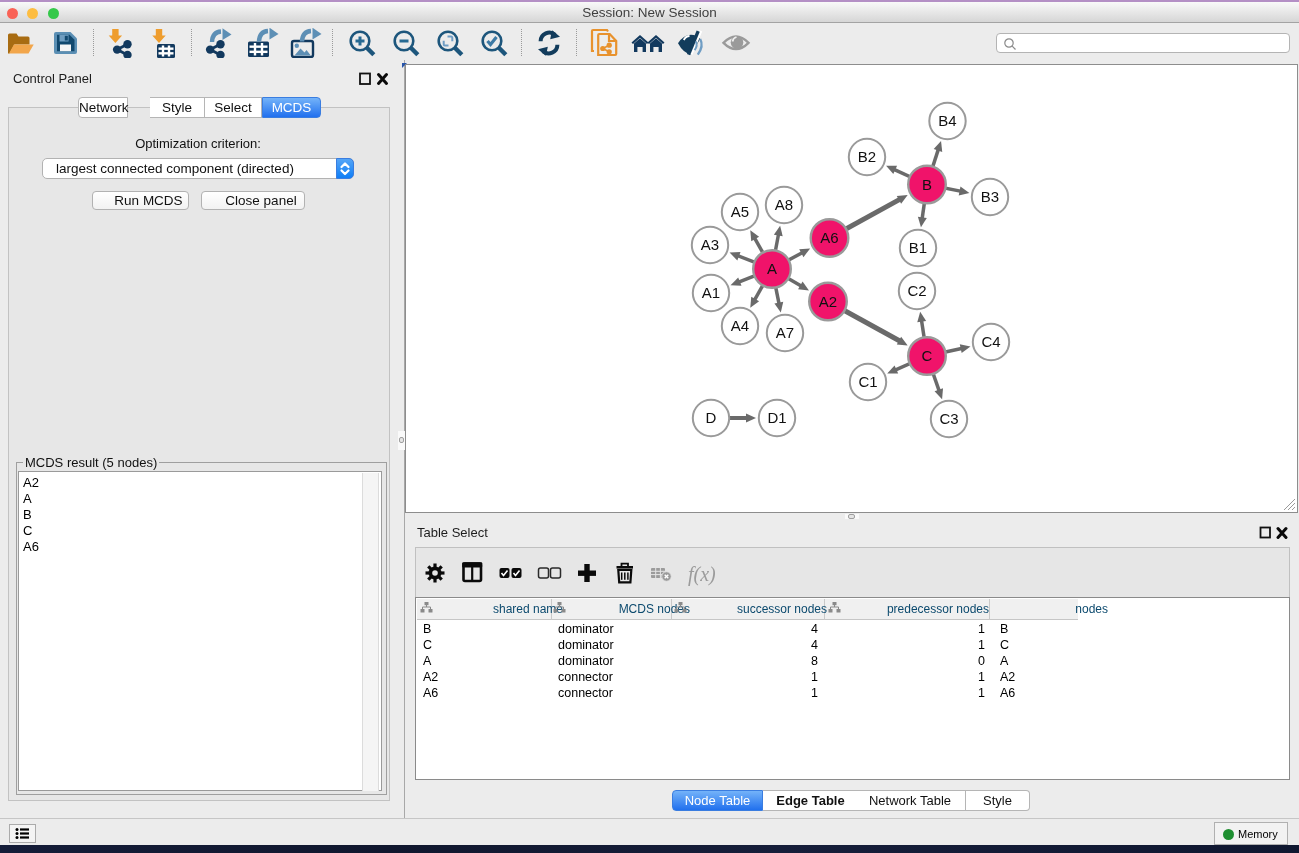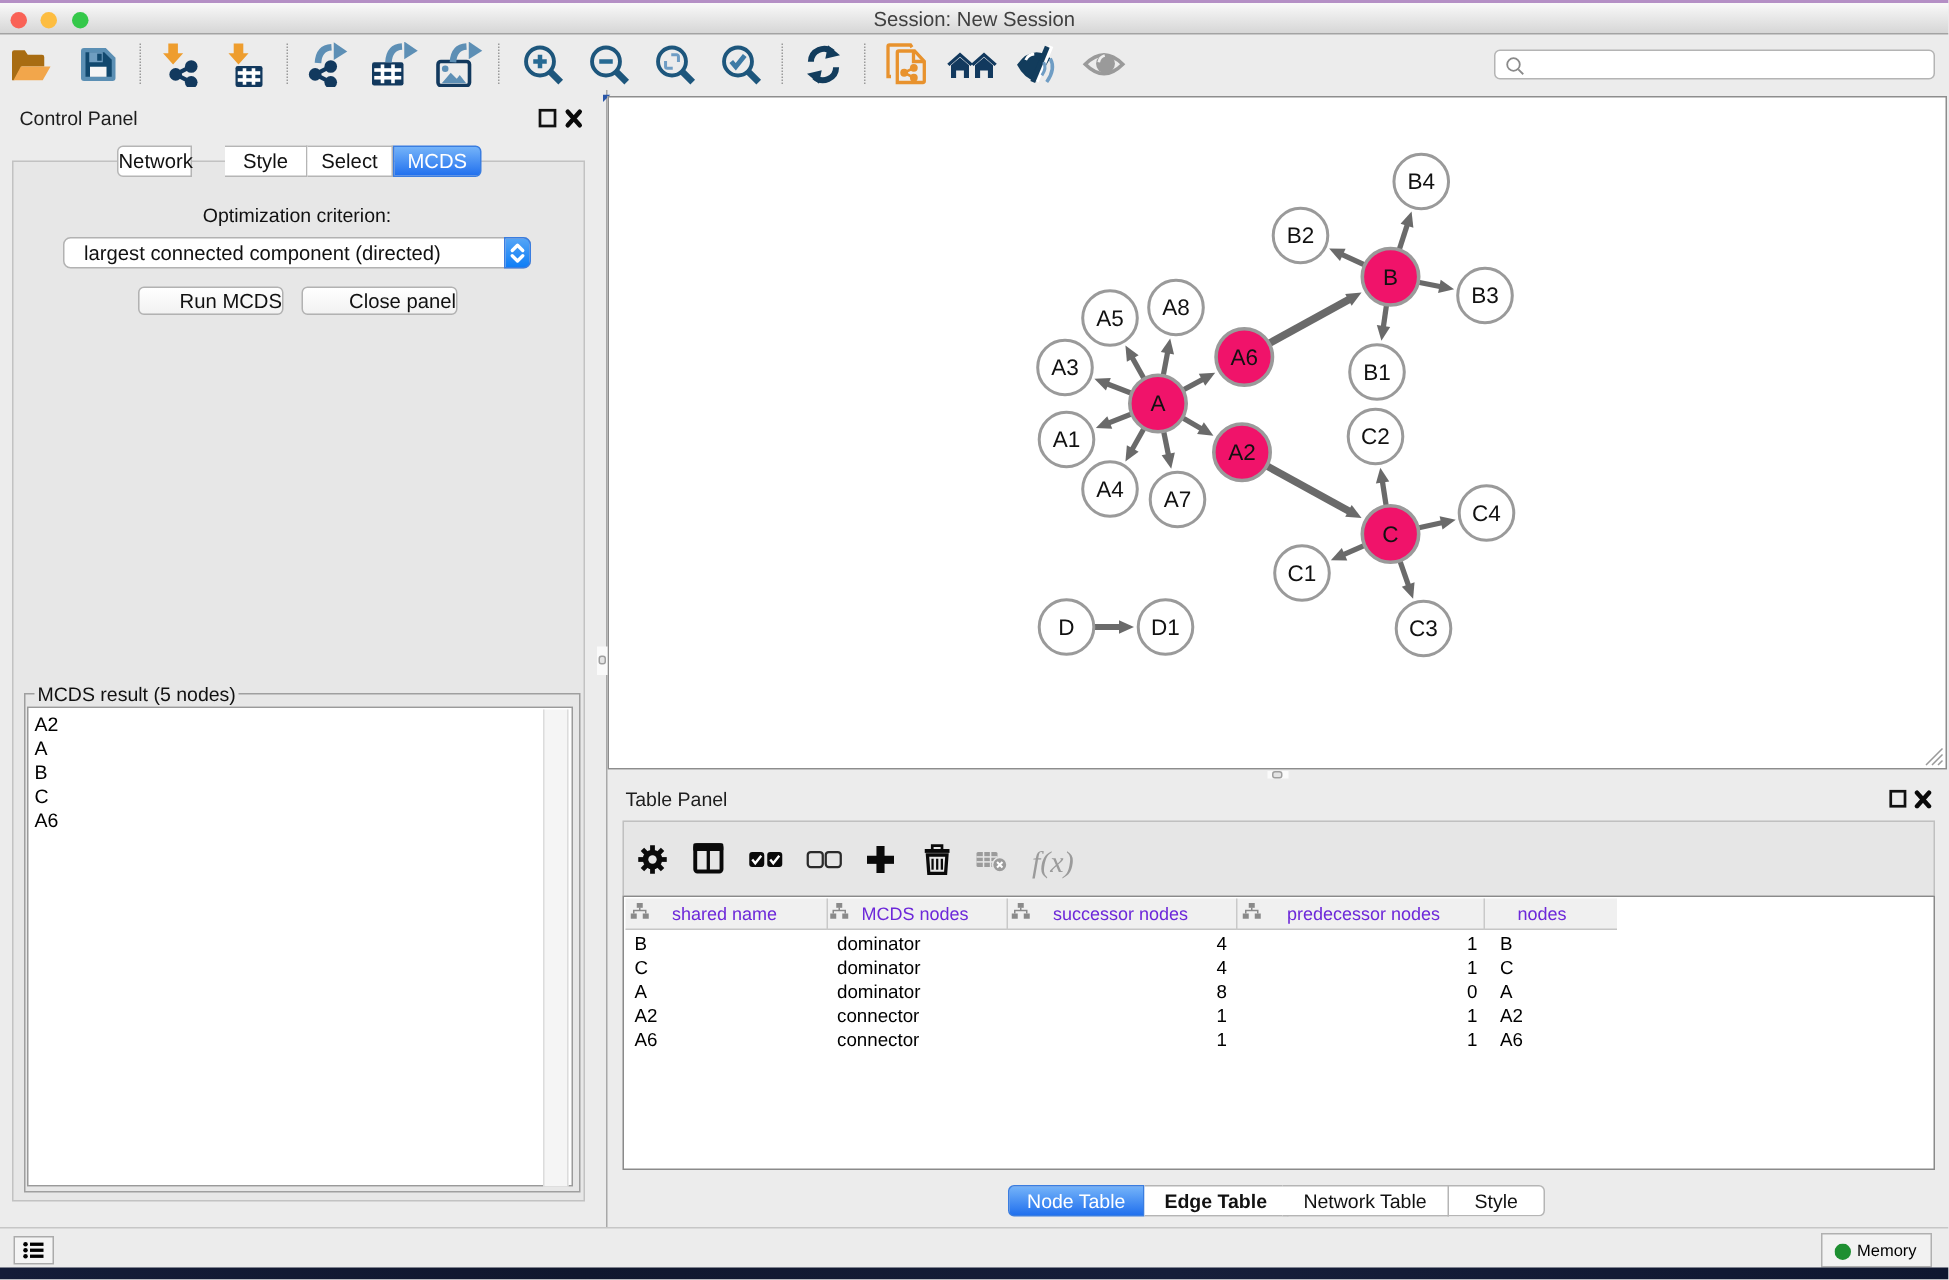--- a/index.html
+++ b/index.html
@@ -24,21 +24,21 @@
 #cp-box { left:8px; top:107px; width:382px; height:694px; background:#e7e7e7; border:1px solid #c2c2c2; }
 .tabseg { top:97px; height:21px; font-size:13.5px; text-align:center; line-height:20px;
   background:#fff; border:1px solid #b5b5b5; color:#111; }
 .tabsel { background:linear-gradient(#74b3f9,#2170ee); color:#fff; border-color:#3a7de0; }
 #optlabel { left:42px; top:136px; width:312px; text-align:center; font-size:13px; color:#111; }
 #dropdown { left:42px; top:158px; width:312px; height:21px; background:#fff; border:1px solid #b2b2b2; border-radius:5px; }
 #dropdown .txt { left:13px; top:2px; font-size:13.5px; color:#111; }
 #dropdown .step { right:-1px; top:-1px; width:18px; height:21px; border-radius:0 5px 5px 0;
   background:linear-gradient(#55a5f6,#0f7ef6); border:1px solid #3a7de0; }
 .btn { height:19px; background:linear-gradient(#ffffff,#f2f2f2); border:1px solid #b2b2b2; border-radius:4px;
-  font-size:13.5px; color:#111; text-align:right; line-height:17px;padding-left:16px; }
+  font-size:13.5px; color:#111; text-align:center; line-height:17px;padding-left:16px; }
 #groupbox { left:16px; top:462px; width:371px; height:333px; border:1px solid #9f9f9f; }
 #grouplabel { left:23px; top:455px; background:#e7e7e7; padding:0 2px; font-size:13px; color:#111; }
 #mlist { left:18px; top:471px; width:364px; height:320px; background:#fff; border:1px solid #9a9a9a; font-size:13px; color:#000; }
 #mlist .it { position:absolute; left:4px; }
 #mscroll { right:2px; top:1px; width:17px; height:318px; background:#f5f5f5; border-left:1px solid #dcdcdc; border-right:1px solid #dcdcdc; }
 
 
 #vdiv { left:404px; top:60px; width:1px; height:758px; background:#a8a8a8; }
 
 
@@ -46,21 +46,21 @@
 #nettitle { left:0; top:0; width:100%; height:21px; background:linear-gradient(#f8f8f8,#ebebeb 40%,#d4d4d4);
   border-bottom:1px solid #ababab; }
 #nettitle .title { width:100%; text-align:center; font-size:13px; color:#3c3c3c; line-height:21px; }
 
 
 #tp-title { left:417px; top:525px; font-size:13px; color:#1d1d1d; }
 #tp-box { left:415px; top:547px; width:875px; height:233px; background:#e6e6e6; border:1px solid #c0c0c0; }
 #ntable { left:415px; top:597px; width:875px; height:183px; background:#fff; border:1px solid #8a8a8a; }
 #thead { left:1px; top:1px; width:661px; height:21px; background:#f0f0f0; border-bottom:1px solid #c6c6c6; }
 .hsep { top:0; width:1px; height:21px; background:#c9c9c9; }
-.hlabel { top:4px; font-size:12px; color:#6d28d9; text-align:center; position:absolute; }
+.hlabel { top:4px; font-size:12px; color:#0c4a6e; text-align:right; position:absolute; }
 .cell { position:absolute; font-size:12.5px; color:#000; }
 
 
 .btabseg { top:790px; height:21px; font-size:13px; text-align:center; line-height:20px;
   background:#fff; border:1px solid #b5b5b5; color:#111; }
 
 
 #statusbar { left:0; top:818px; width:1299px; height:27px; background:#ececec; border-top:1px solid #c6c6c6; }
 #lbtn { left:9px; top:824px; width:27px; height:19px; background:#f4f4f4; border:1px solid #ababab; }
 #membtn { left:1214px; top:822px; width:74px; height:23px; background:#f2f2f2; border:1px solid #b0b0b0;
@@ -310,21 +310,21 @@
       <circle cx="711" cy="418" r="18.2" fill="#fff" stroke="#9a9a9a" stroke-width="2"></circle>
       <text x="711" y="423.2" text-anchor="middle" font-family="Liberation Sans" font-size="15" fill="#111">D</text>
       <circle cx="777" cy="418" r="18.2" fill="#fff" stroke="#9a9a9a" stroke-width="2"></circle>
       <text x="777" y="423.2" text-anchor="middle" font-family="Liberation Sans" font-size="15" fill="#111">D1</text>
     </svg>
   <svg class="abs" style="right:1px;bottom:1px" width="13" height="13" viewBox="0 0 13 13">
     <path d="M12 1 L1 12 M12 5 L5 12 M12 9 L9 12" stroke="#9a9a9a" stroke-width="1"></path>
   </svg>
 </div>
 
-<div id="tp-title" class="abs">Table Panel</div>
+<div id="tp-title" class="abs">Table Select</div>
 <svg class="abs" style="left:1259px;top:526px" width="30" height="13" viewBox="0 0 30 13">
   <rect x="1.5" y="1.5" width="9.5" height="10" fill="none" stroke="#111" stroke-width="1.8"></rect>
   <path d="M19 2.5 L27 11.5 M27 2.5 L19 11.5" stroke="#0a0a0a" stroke-width="3" stroke-linecap="round"></path>
 </svg>
 <div id="tp-box" class="abs"></div>
 <div id="tpicons" class="abs" style="left:0;top:0">
     <svg class="abs" style="left:420px;top:560px" width="310" height="28" viewBox="420 560 310 28">
       <g fill="#0a0a0a">
         <rect x="433.4" y="563.5" width="3.2" height="5" transform="rotate(0 435 573)"></rect>
         <rect x="433.4" y="563.5" width="3.2" height="5" transform="rotate(45 435 573)"></rect>

